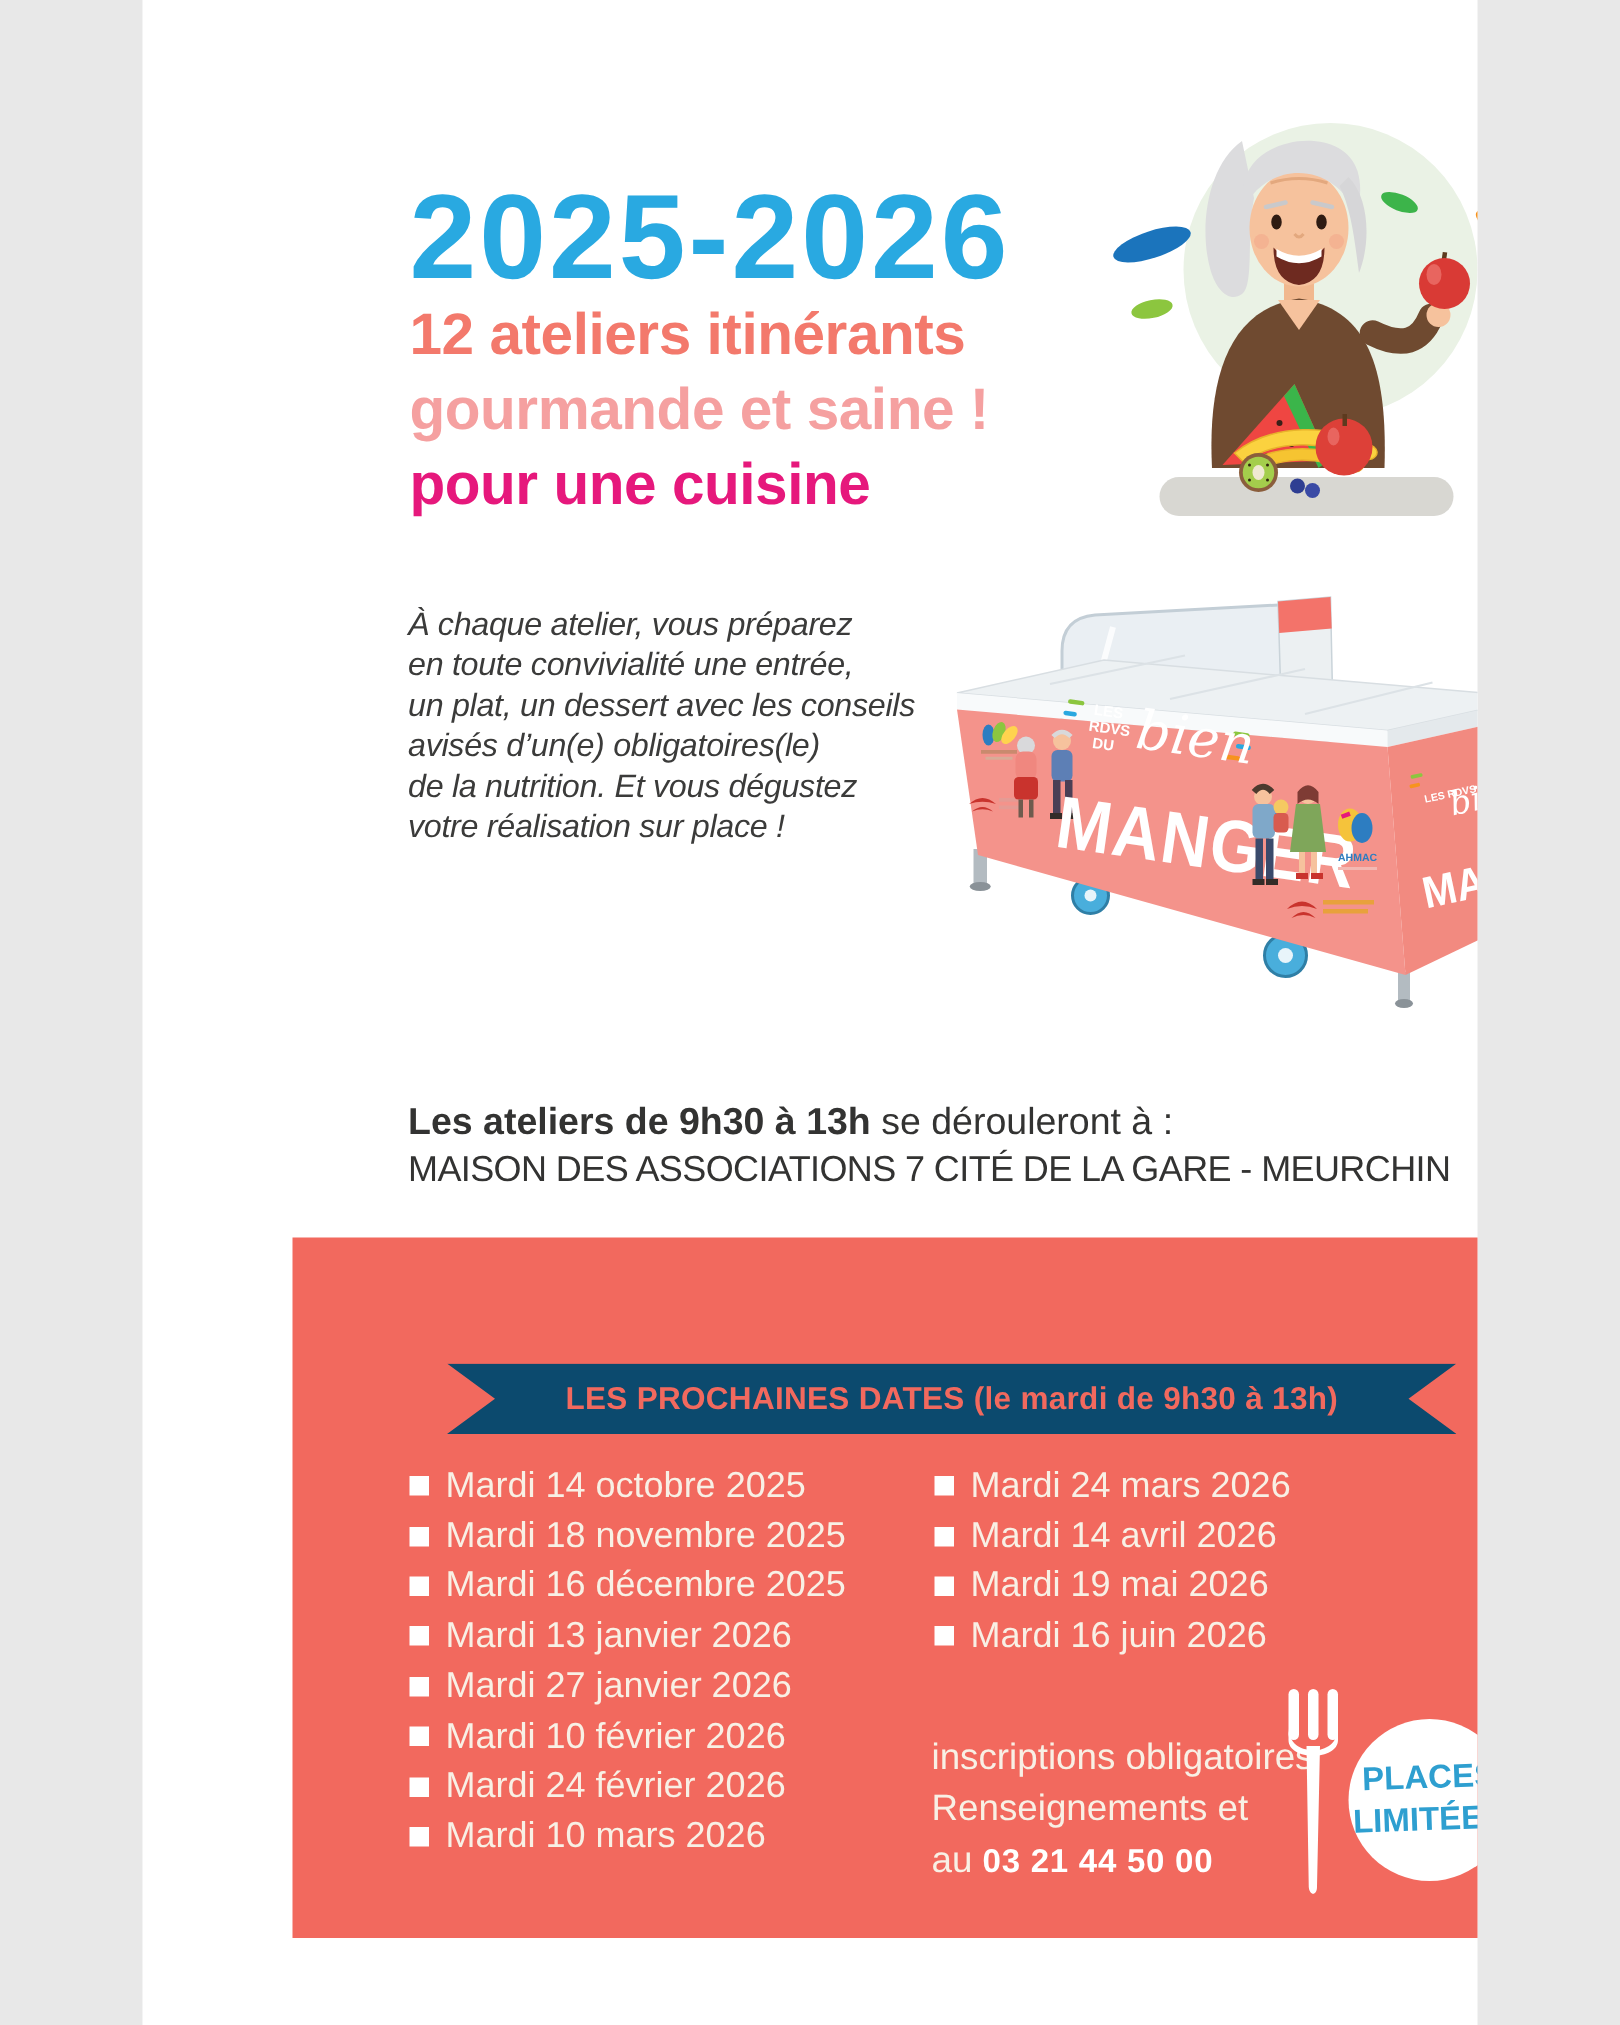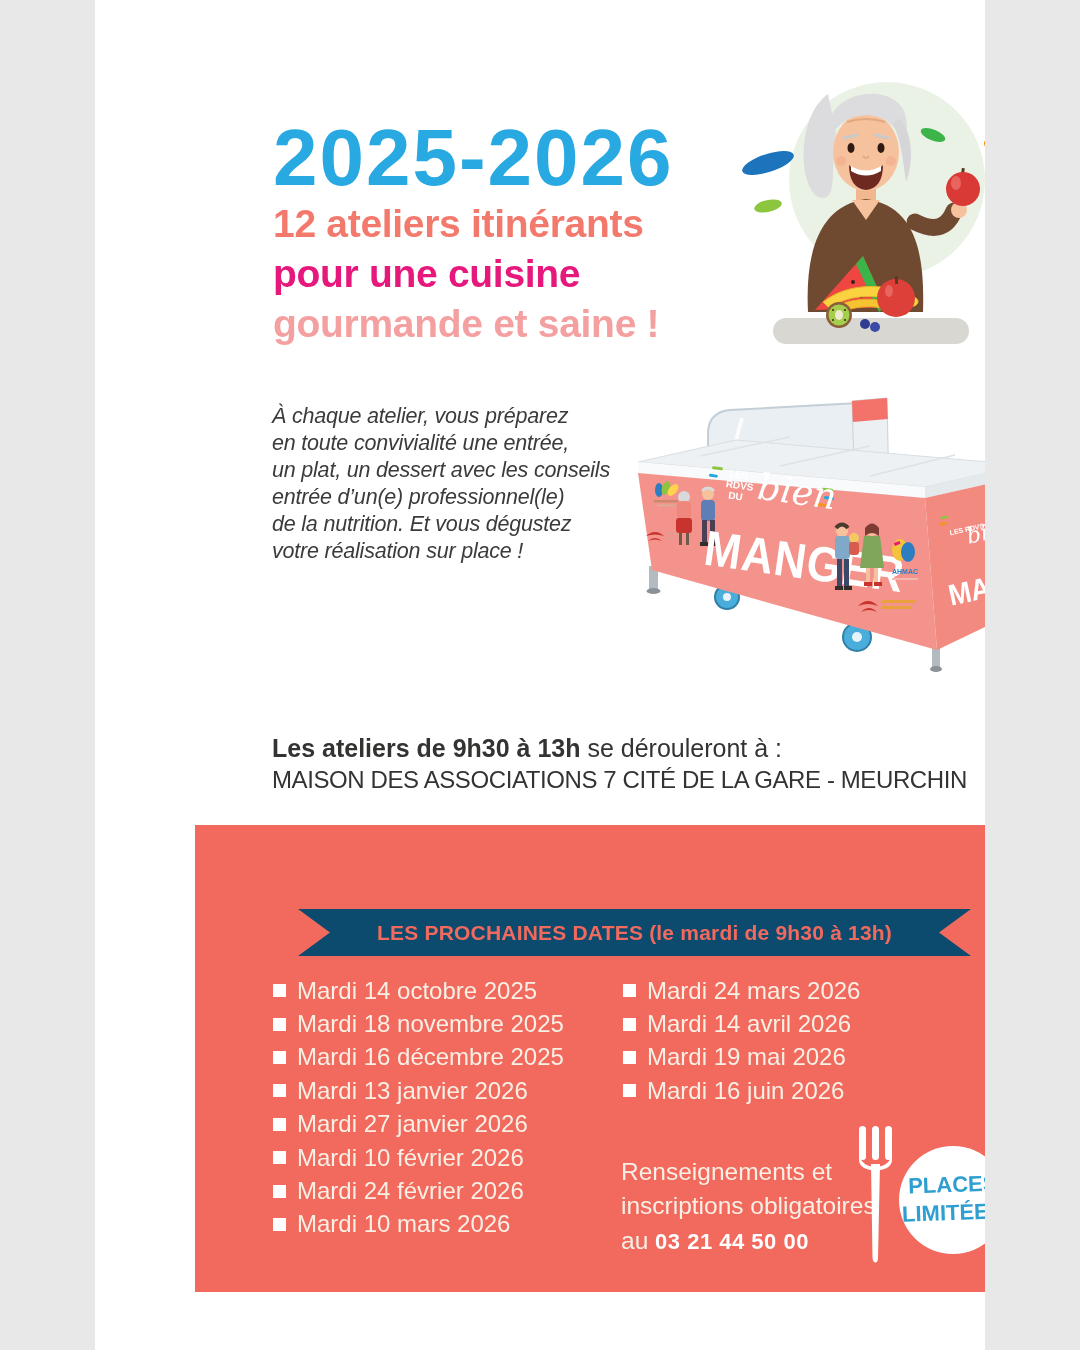--- a/index.html
+++ b/index.html
@@ -50,22 +50,22 @@
   .plate-badge{position:absolute;left:650px;top:295px;width:205px;height:160px;}
 </style>
 </head>
 <body>
 
 <div class="page" style="--blue: #29A9E1; --salmon: #F3796C; --magenta: #E6187C; --light_pink: #F5A0A0; --coral: #F2695E; --cream: #F8F0E5; --badge_blue: #2E9FD0;">
 
   <div class="title-block">
     <div class="years">2025-2026</div>
     <div class="sub sub1">12 ateliers itinérants</div>
+    <div class="sub sub3">gourmande et saine !</div>
     <div class="sub sub2">pour une cuisine</div>
-    <div class="sub sub3">gourmande et saine !</div>
   </div>
 
   <svg class="hero" viewBox="0 0 330 307">
     <circle cx="164" cy="120" r="98" fill="#EAF2E5"></circle>
     <g>
       <ellipse cx="45" cy="103" rx="27" ry="9" fill="#1B74BC" transform="rotate(-18 45 103)"></ellipse>
       <ellipse cx="45" cy="146" rx="14" ry="6" fill="#8CC63F" transform="rotate(-12 45 146)"></ellipse>
       <ellipse cx="210" cy="75" rx="13" ry="5.5" fill="#3CB44A" transform="rotate(22 210 75)"></ellipse>
       <ellipse cx="272" cy="89" rx="13" ry="5.5" fill="#F7931E" transform="rotate(35 272 89)"></ellipse>
       <ellipse cx="297" cy="98" rx="10" ry="4.5" fill="#FBB03B" transform="rotate(30 297 98)"></ellipse>
@@ -118,21 +118,21 @@
         <circle cx="122" cy="260" r="1" fill="#33260F"></circle>
       <circle cx="142" cy="264" r="5" fill="#2F3E92"></circle>
       <circle cx="152" cy="267" r="5" fill="#3A4AA5"></circle>
     </g>
   </svg>
 
   <div class="intro">
     <div>À chaque atelier, vous préparez</div>
     <div>en toute convivialité une entrée,</div>
     <div>un plat, un dessert avec les conseils</div>
-    <div>entrée d’un(e) professionnel(le)</div>
+    <div>avisés d’un(e) obligatoires(le)</div>
     <div>de la nutrition. Et vous dégustez</div>
     <div>votre réalisation sur place !</div>
   </div>
 
   <svg class="cart" viewBox="0 0 430 315">
 
     <path d="M88,112 L88,44 Q88,22 110,20 L238,13 L251,110 Z" fill="rgba(211,222,229,0.48)" stroke="#C3CED6" stroke-width="2"></path>
     <path d="M102,102 L122,28" stroke="rgba(255,255,255,0.8)" stroke-width="4"></path>
     <polygon points="232,11 267,8 269,104 235,109" fill="#ECF0F2" stroke="#C9D3D9"></polygon>
     <polygon points="232,11 267,8 267.8,29 232.8,32" fill="#F3736A"></polygon>
@@ -304,22 +304,22 @@
           <span class="sq"></span>
           <span>Mardi 19 mai 2026</span>
         </li>
       <li>
           <span class="sq"></span>
           <span>Mardi 16 juin 2026</span>
         </li>
     </ul>
 
     <div class="contact">
+      <div>inscriptions obligatoires</div>
       <div>Renseignements et</div>
-      <div>inscriptions obligatoires</div>
       <div class="phone-line"><span>au </span><span class="phone">03 21 44 50 00</span></div>
     </div>
 
     <svg class="plate-badge" viewBox="0 0 205 160">
       <g fill="#ffffff">
         <rect x="14" y="6" width="7" height="34" rx="3.5"></rect>
         <rect x="27" y="6" width="7" height="34" rx="3.5"></rect>
         <rect x="40" y="6" width="7" height="34" rx="3.5"></rect>
         <path d="M14,32 C14,52 47,52 47,32 L47,40 C47,54 14,54 14,40 Z"></path>
         <path d="M26,44 L35,44 L33,138 C33,144 28,144 27.5,138 Z"></path>

